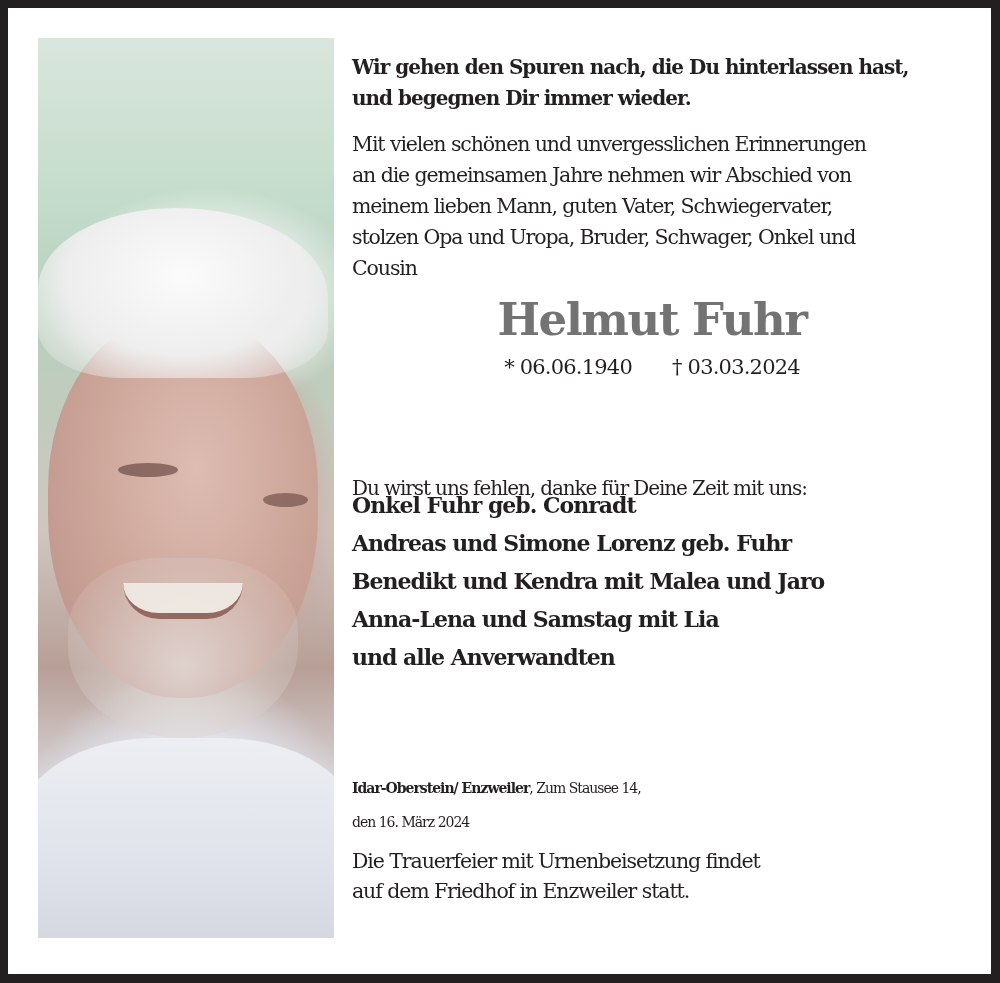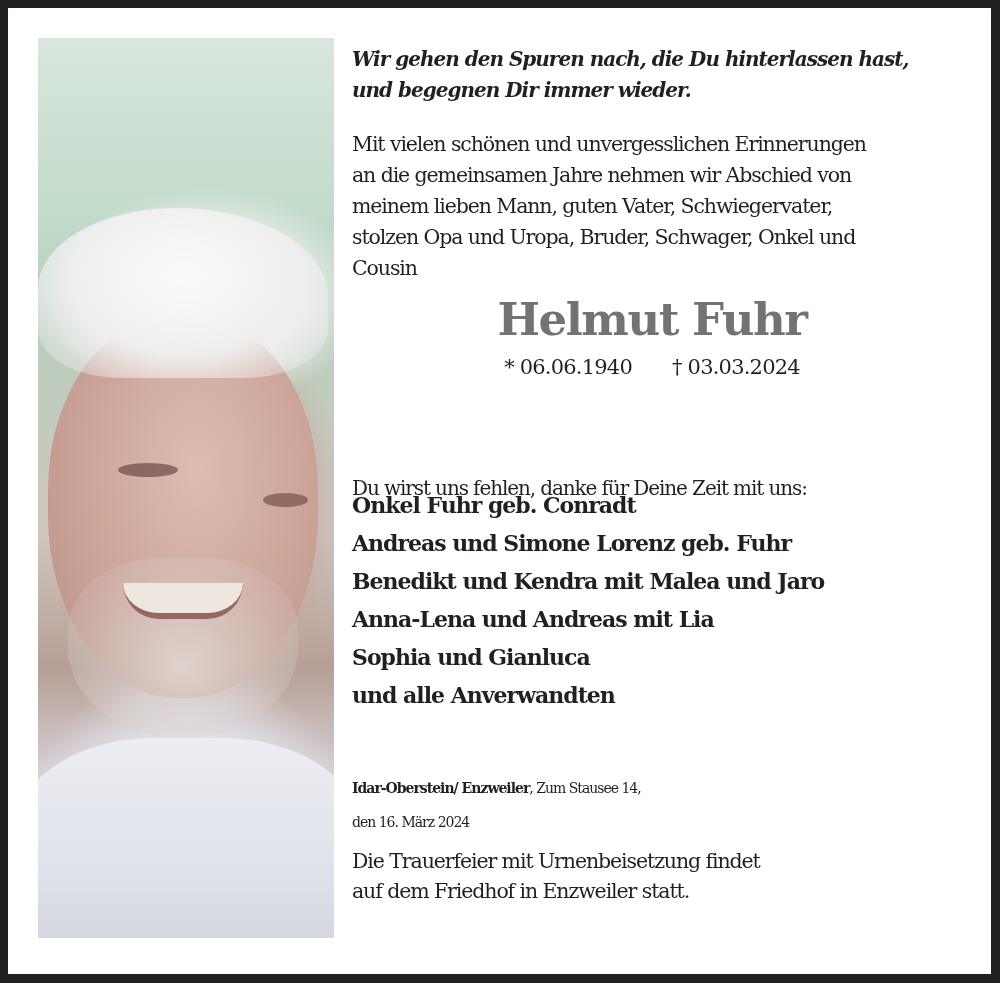--- a/index.html
+++ b/index.html
@@ -34,21 +34,21 @@
     .photo .beard { position: absolute; left: 30px; top: 520px; width: 230px; height: 180px; border-radius: 40% 40% 50% 50%; background: radial-gradient(ellipse at 50% 60%, rgba(230,226,224,0.75) 0%, rgba(215,205,200,0.4) 60%, rgba(200,190,185,0) 100%); }
     .photo .shirt { position: absolute; left: -20px; top: 700px; width: 340px; height: 220px; border-radius: 40% 40% 0 0; background: linear-gradient(180deg, #eceef3 0%, #dfe2ea 60%, #d2d5de 100%); }
 
     .text {
       position: absolute; left: 352px; width: 620px;
       font-family: "DejaVu Serif", serif; color: #231f20;
       font-size: 21px; line-height: 31px;
       letter-spacing: -0.9px;
     }
     .bold { font-weight: bold; }
-    .motto { top: 44px; font-size: 20px; line-height: 31px; letter-spacing: -1px; font-style: italic; }
+    .motto { top: 52px; font-size: 20px; line-height: 31px; letter-spacing: -1px; }
     .intro { top: 129px; font-size: 20.5px; letter-spacing: -1.1px; }
     .name {
       position: absolute; top: 290px; left: 352px; width: 600px; text-align: center;
       font-family: "DejaVu Serif", serif; font-weight: bold; font-size: 45px; line-height: 60px;
       color: #737373; letter-spacing: -1.5px;
     }
     .dates {
       position: absolute; top: 352px; left: 352px; width: 600px; text-align: center;
       font-family: "DejaVu Serif", serif; font-size: 21px; line-height: 30px; color: #231f20; letter-spacing: -0.8px;
     }
@@ -92,22 +92,21 @@
 <div class="dates">
   <span>* 06.06.1940</span><span class="gap"></span><span>† 03.03.2024</span>
 </div>
 
 <div class="text thanks">Du wirst uns fehlen, danke für Deine Zeit mit uns:</div>
 
 <div class="text family bold">
   <div>Onkel Fuhr geb. Conradt</div>
   <div>Andreas und Simone Lorenz geb. Fuhr</div>
   <div>Benedikt und Kendra mit Malea und Jaro</div>
-  <div>Anna-Lena und Andreas mit Lia</div>
-  <div>Sophia und Gianluca</div>
+  <div>Anna-Lena und Samstag mit Lia</div>
   <div>und alle Anverwandten</div>
 </div>
 
 <div class="text place">
   <div><span class="bold">Idar-Oberstein/ Enzweiler</span><span>, Zum Stausee 14,</span></div>
   <div>den 16. März 2024</div>
 </div>
 
 <div class="text service">
   <div>Die Trauerfeier mit Urnenbeisetzung findet</div>

